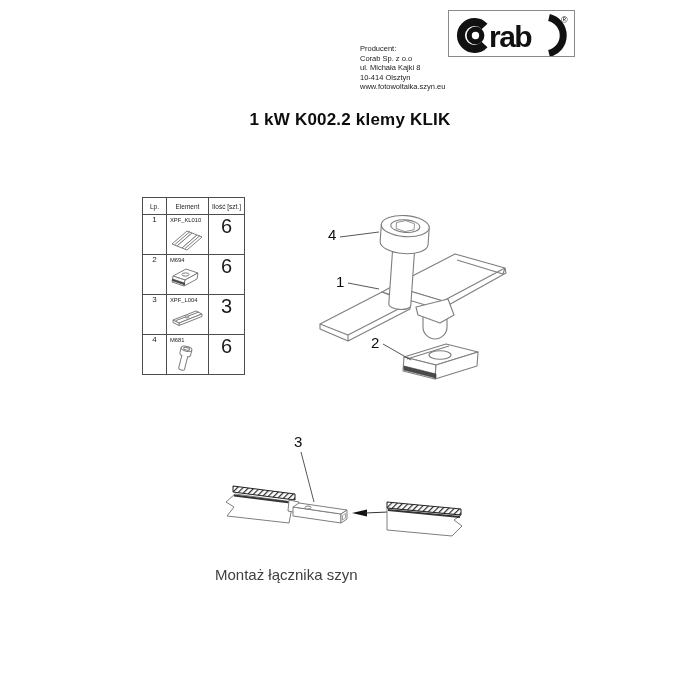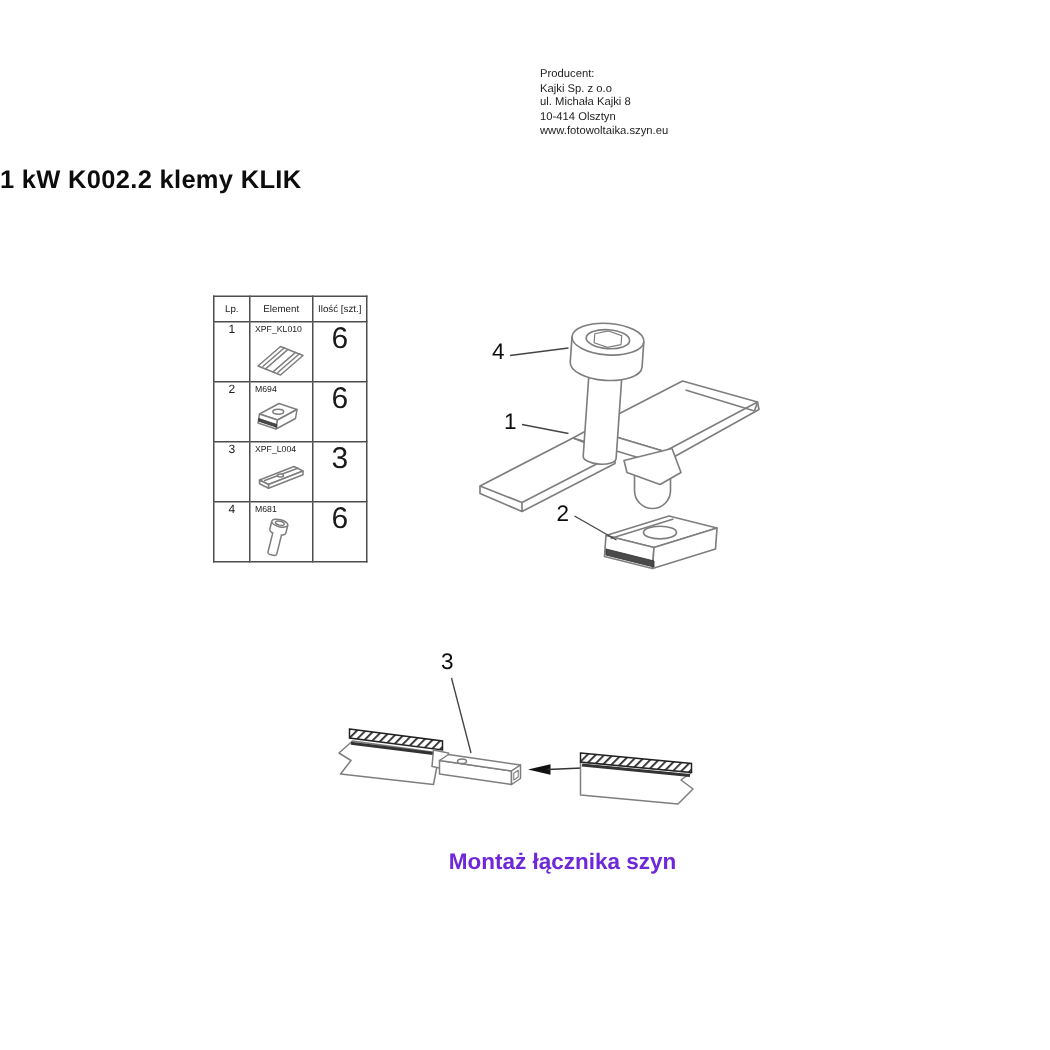--- a/index.html
+++ b/index.html
@@ -4,22 +4,22 @@
 <style>
   html,body{margin:0;padding:0;background:#fff;}
   #page{
     position:relative;width:700px;height:700px;background:#ffffff;
     font-family:"Liberation Sans",sans-serif;color:#111;overflow:hidden;
   }
   
   .producer{position:absolute;left:360px;top:0;font-size:7.5px;line-height:9.6px;color:#222;margin-top:44px;}
   .logo-box{position:absolute;left:448px;top:10px;width:127px;height:47px;border:1px solid #8a8a8a;box-sizing:border-box;background:#fff;}
   
-  .title{position:absolute;left:0;top:110px;width:700px;text-align:left;font-size:17px;font-weight:bold;letter-spacing:.2px;color:#0d0d0d;}
-  .caption{position:absolute;left:215px;top:566px;width:320px;text-align:center;font-size:15px;font-weight:bold;color:#6d28d9;}
+  .title{position:absolute;left:0;top:110px;width:700px;text-align:center;font-size:17px;font-weight:bold;letter-spacing:.2px;color:#0d0d0d;}
+  .caption{position:absolute;left:215px;top:566px;width:320px;text-align:left;font-size:15px;font-weight:normal;color:#404040;}
   
   .parts-table{position:absolute;left:142px;top:197px;border-collapse:collapse;table-layout:fixed;background:#fff;}
   .parts-table td,.parts-table th{border:1px solid #4d4d4d;padding:0;vertical-align:top;}
   .parts-table th{font-size:6.5px;font-weight:normal;color:#222;text-align:center;height:16px;vertical-align:middle;}
   .col-lp{width:23px;} .col-el{width:41px;} .col-qty{width:35px;}
   .cell-lp{font-size:8px;text-align:center;padding-top:3px;height:39px;color:#222;}
   .cell-el{height:39px;position:relative;}
   .el-label{font-size:5.8px;color:#222;padding:2px 0 0 3px;white-space:nowrap;}
   .el-icon{position:absolute;left:2px;top:9px;}
   .cell-qty{font-size:20px;text-align:center;vertical-align:middle;color:#1a1a1a;}
@@ -27,26 +27,36 @@
   .num-label{position:absolute;font-size:15px;color:#0d0d0d;font-family:"Liberation Sans",sans-serif;}
   svg{display:block;}
 </style>
 </head>
 <body>
 
 <div id="page">
 
   <div class="producer">
     <div>Producent:</div>
-    <div>Kajki Sp. z o.o</div>
+    <div>Corab Sp. z o.o</div>
     <div>ul. Michała Kajki 8</div>
     <div>10-414 Olsztyn</div>
     <div>www.fotowoltaika.szyn.eu</div>
   </div>
 
+  <div class="logo-box">
+    <svg width="125" height="45" viewBox="0 0 125 45">
+
+      <path d="M35.5,15.5 A13.5,13.5 0 1 0 35.5,33.5" fill="none" stroke="#111" stroke-width="8"></path>
+      <circle cx="26.5" cy="24.5" r="6.3" fill="none" stroke="#111" stroke-width="5.2"></circle>
+      <text x="40" y="35.5" font-family="Liberation Sans, sans-serif" font-weight="bold" font-size="30" letter-spacing="-1.5" fill="#111">rab</text>
+      <path d="M100,6.5 A18.5,18.5 0 0 1 100,42.5" fill="none" stroke="#111" stroke-width="7"></path>
+      <text x="112" y="12" font-size="9" fill="#111">®</text>
+    </svg>
+  </div>
 
   <div class="title">1 kW K002.2 klemy KLIK</div>
 
   <table class="parts-table">
     <tbody>
         <tr>
       <th class="col-lp">Lp.</th>
       <th class="col-el">Element</th>
       <th class="col-qty">Ilość [szt.]</th>
     </tr>

